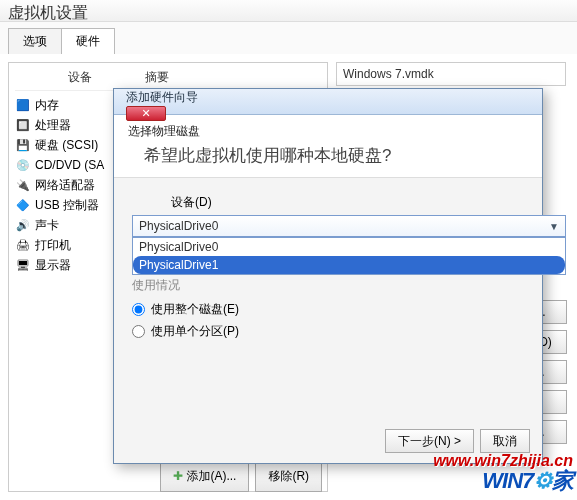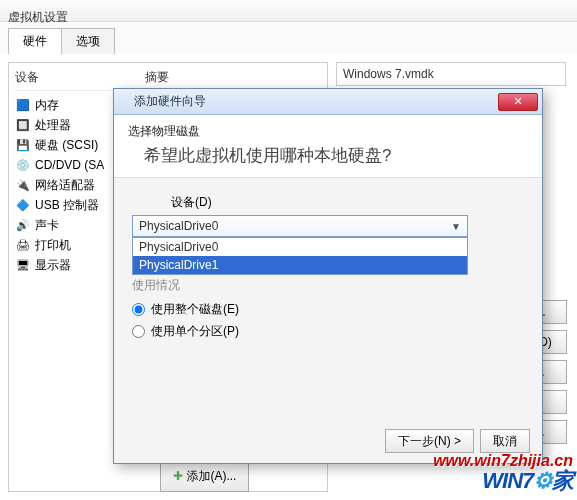--- a/index.html
+++ b/index.html
@@ -1,61 +1,61 @@
 <!DOCTYPE html>
 <html><head>
 <meta charset="utf-8">
 <style>
 * { box-sizing: border-box; margin: 0; padding: 0; font-family: "Microsoft YaHei", SimSun, Arial, sans-serif; }
 body { background: #fff; font-size: 12px; color: #000; width: 577px; height: 500px; overflow: hidden; position: relative; }
 
-.titlebar { background: linear-gradient(#fdfdfd,#f0f0f0); border-bottom: 1px solid #ddd; height: 22px; padding: 9px 8px; font-size: 12px; color: #333; }
+.titlebar { background: linear-gradient(#fdfdfd,#f0f0f0); border-bottom: 1px solid #ddd; height: 22px; padding: 3px 8px; font-size: 16px; color: #333; }
 
 .tabstrip { display: flex; padding: 6px 8px 0; background: #fafafa; }
 .tab { border: 1px solid #bbb; border-bottom: none; padding: 4px 14px; font-size: 12px; background: #fff; margin-right: -1px; cursor: pointer; }
 .tab.inactive { background: #f3f3f3; }
 
 .settings-body { display: flex; padding: 8px; gap: 8px; }
 .left-panel { width: 320px; border: 1px solid #ccc; padding: 6px; height: 430px; background: #fff; }
 .right-panel { width: 230px; }
 
 .dev-header { display: flex; font-size: 12px; color: #333; border-bottom: 1px solid #eee; padding-bottom: 4px; margin-bottom: 4px; }
-.dev-header .col1 { width: 130px; }
+.dev-header .col1 { width: 130px; text-align: center; }
 .dev-list .row { display: flex; align-items: center; height: 20px; }
 .dev-list .row .ico { width: 16px; height: 16px; margin-right: 4px; display: inline-flex; align-items: center; justify-content: center; font-size: 11px; }
 .dev-list .col1 { width: 130px; display: flex; align-items: center; }
 
 .group-label { font-size: 12px; color: #333; margin-bottom: 4px; }
 .group-box { border: 1px solid #ccc; padding: 4px 6px; height: 24px; display: flex; align-items: center; font-size: 12px; color: #333; background: #fff; }
 
 .side-buttons { position: absolute; right: 10px; top: 300px; width: 95px; display: flex; flex-direction: column; gap: 6px; }
 .side-buttons button { height: 24px; border: 1px solid #aaa; background: linear-gradient(#fefefe,#e8e8e8); font-size: 12px; cursor: pointer; }
 
 .bottom-buttons { position: absolute; left: 160px; bottom: 8px; display: flex; gap: 6px; }
 .bottom-buttons button { height: 31px; padding: 0 12px; border: 1px solid #aaa; background: linear-gradient(#fefefe,#e8e8e8); font-size: 12px; cursor: pointer; }
 
 
 .wizard { position: absolute; left: 113px; top: 88px; width: 430px; height: 376px; background: #f4f4f4; border: 1px solid #6b8aae; box-shadow: 4px 4px 12px rgba(0,0,0,.3); }
-.wiz-title { height: 26px; background: linear-gradient(#e8f0fb,#cfe0f5); display: flex; align-items: center; padding: 0 4px 0 20px; border-bottom: 1px solid #9db7d6; }
+.wiz-title { height: 26px; background: linear-gradient(#e8f0fb,#cfe0f5); display: flex; padding: 0 4px 0 12px; border-bottom: 1px solid #9db7d6; flex-direction: column; }
 .wiz-title-text { flex: 1; font-size: 12px; color: #234; }
 .wiz-close { width: 40px; height: 18px; background: linear-gradient(#e78,#c23); border: 1px solid #a22; border-radius: 2px; color: #fff; display: flex; align-items: center; justify-content: center; cursor: pointer; font-size: 11px; }
 
 .wiz-head { background: #fff; padding: 8px 14px 10px; border-bottom: 1px solid #ddd; }
 .wiz-head .h1 { font-size: 12px; font-weight: normal; color: #222; margin-bottom: 4px; }
 .wiz-head .h2 { font-size: 17px; color: #444; padding-left: 16px; }
 
 .wiz-body { padding: 16px 18px; }
 .wiz-body .lbl { font-size: 12px; margin-bottom: 4px; margin-left: 39px; }
 
-.combo-wrap { position: relative; width: 336px; }
+.combo-wrap { position: relative; width: 434px; }
 .combo { width: 100%; height: 22px; border: 1px solid #7a9ccf; background: linear-gradient(#fff,#eef4fc); display: flex; align-items: center; padding: 0 6px; font-size: 12px; color: #333; cursor: pointer; }
 .combo .arrow { margin-left: auto; color: #456; font-size: 10px; }
 .combo-drop { position: absolute; top: 22px; left: 0; right: 0; border: 1px solid #7a9ccf; background: #fff; z-index: 10; }
 .combo-drop .opt { padding: 2px 6px; font-size: 12px; color: #333; cursor: pointer; }
-.combo-drop .opt.sel { background: #2f6bd0; color: #fff; }
+.combo-drop .opt.sel { background: #2f6bd0; color: #fff; border-radius: 8px; }
 
 .radio-group { margin-top: 54px; }
 .radio-row { display: flex; align-items: center; height: 22px; font-size: 12px; }
 .radio-row input { margin-right: 6px; }
 .muted { color: #888; font-size: 12px; margin-top: 0; }
 
 .wiz-foot { position: absolute; bottom: 10px; right: 12px; display: flex; gap: 6px; }
 .wiz-foot button { height: 24px; padding: 0 12px; border: 1px solid #aaa; background: linear-gradient(#fefefe,#e8e8e8); font-size: 12px; cursor: pointer; }
 
 .watermark { position: absolute; right: 4px; bottom: 30px; font-size: 16px; font-weight: bold; font-style: italic; color: #c00; text-shadow: 1px 1px #fff; }
@@ -63,22 +63,22 @@
 .logo7 .gear { color: #2aa0e0; }
 </style>
 </head>
 <body>
 
 <div class="titlebar">
   <span>虚拟机设置</span>
 </div>
 
 <div class="tabstrip">
+  <div class="tab inactive">选项</div>
   <div class="tab">硬件</div>
-  <div class="tab inactive">选项</div>
 </div>
 
 <div class="settings-body">
   <div class="left-panel">
     <div class="dev-header">
       <div class="col1">设备</div>
       <div>摘要</div>
     </div>
     <div class="dev-list" id="dev-list">
         <div class="row">
@@ -154,20 +154,21 @@
 <div class="side-buttons">
   <button>映射(M)...</button>
   <button>碎片整理(D)</button>
   <button>扩展(E)...</button>
   <button>压缩(C)</button>
   <button>高级(V)...</button>
 </div>
 
 <div class="bottom-buttons">
   <button><span style="color:#5a5">✚</span> <span>添加(A)...</span></button>
+  <button>移除(R)</button>
 </div>
 
 <div class="wizard">
   <div class="wiz-title">
     <span class="wiz-title-text">添加硬件向导</span>
     <div class="wiz-close">✕</div>
   </div>
   <div class="wiz-head">
     <div class="h1">选择物理磁盘</div>
     <div class="h2">希望此虚拟机使用哪种本地硬盘?</div>

